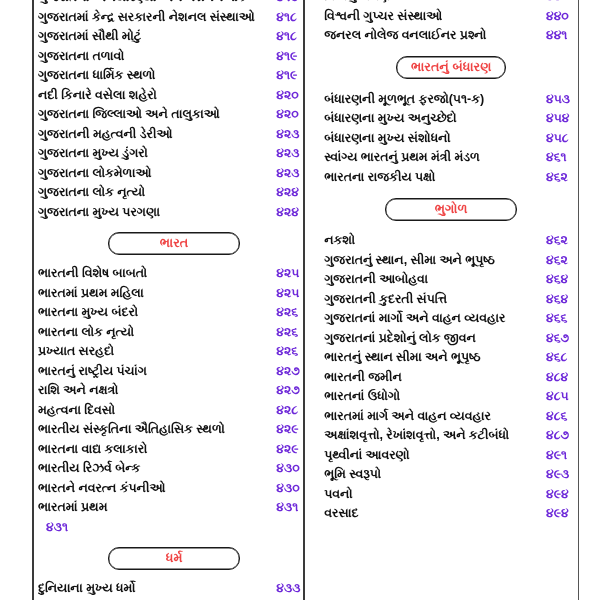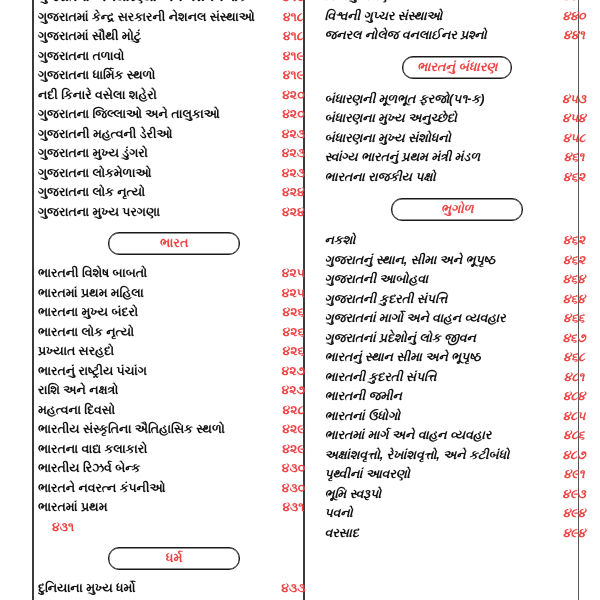--- a/index.html
+++ b/index.html
@@ -47,22 +47,21 @@
     overflow: hidden;
   }
   .col.left-col {
     width: 318px;
     padding-left: 38px;
     padding-right: 0;
   }
   .col.right-col {
     width: 297px;
     padding-left: 14px;
-    padding-right: 10px;
-    font-style: italic;
+    padding-right: 22px;
   }
 
   
   .col-inner {
     position: relative;
   }
   .left-col .col-inner  { margin-top: -12px; }
   .right-col .col-inner { margin-top: -13px; }
 
   .entry {
@@ -77,22 +76,22 @@
     overflow: hidden;
     font-size: 12.6px;
     font-weight: 600;
     letter-spacing: -0.1px;
     color: #111;
   }
   .entry .page {
     flex: 0 0 auto;
     font-size: 12.4px;
     font-weight: 600;
-    color: #ef4444;
-    text-align: center;
+    color: #6d28d9;
+    text-align: left;
     padding-left: 8px;
   }
   .left-col .entry .page  { min-width: 34px; }
   .right-col .entry .page { min-width: 32px; }
 
   
   .section-head {
     display: flex;
     justify-content: center;
     align-items: center;
@@ -307,24 +306,20 @@
           </div>
           <div class="entry">
             <span class="title">ગુજરાતનાં પ્રદેશોનું લોક જીવન</span>
             <span class="page">૪૬૭</span>
           </div>
           <div class="entry">
             <span class="title">ભારતનું સ્થાન સીમા અને ભૂપૃષ્ઠ</span>
             <span class="page">૪૬૮</span>
           </div>
           <div class="entry">
-            <span class="title">ભારતની કુદરતી સંપત્તિ</span>
-            <span class="page">૪૮૧</span>
-          </div>
-          <div class="entry">
             <span class="title">ભારતની જમીન</span>
             <span class="page">૪૮૪</span>
           </div>
           <div class="entry">
             <span class="title">ભારતનાં ઉધોગો</span>
             <span class="page">૪૮૫</span>
           </div>
           <div class="entry">
             <span class="title">ભારતમાં માર્ગ અને વાહન વ્યવહાર</span>
             <span class="page">૪૮૬</span>

